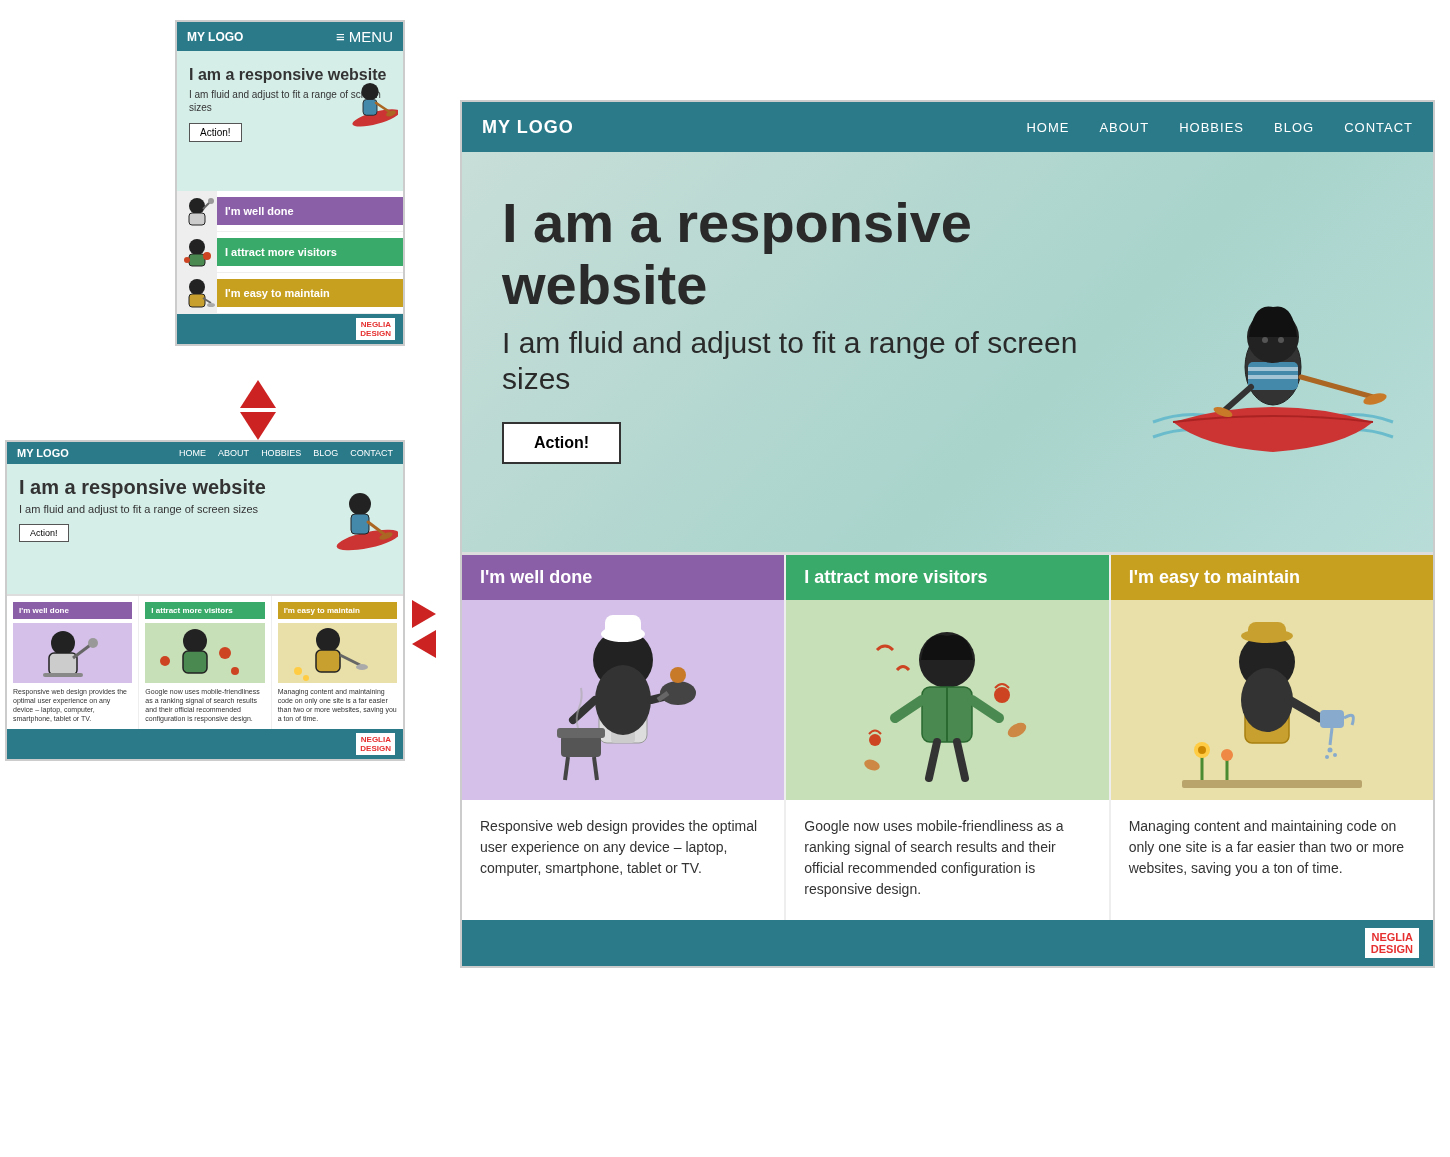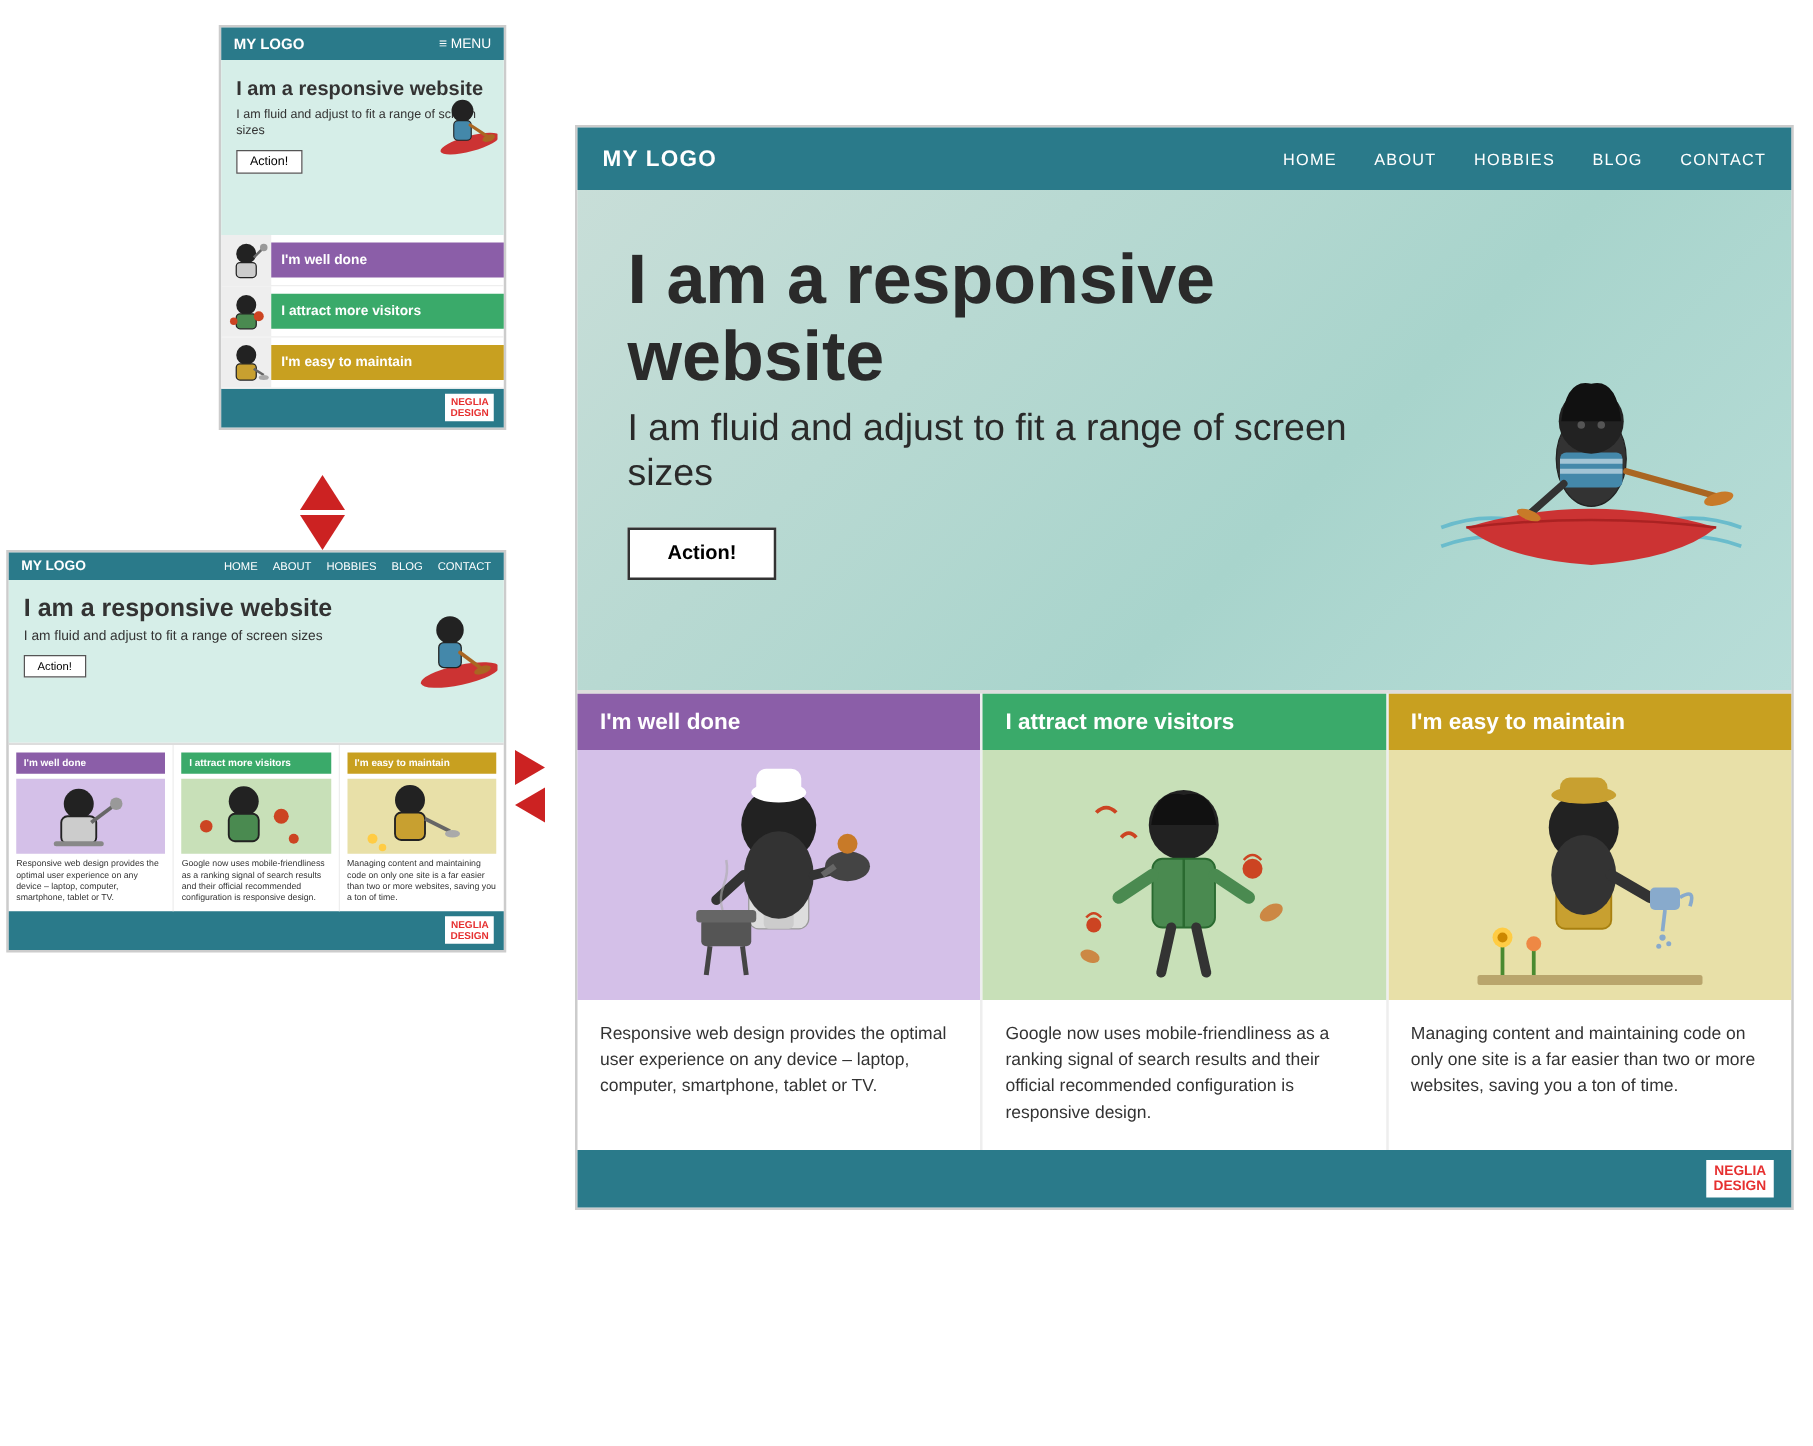--- a/index.html
+++ b/index.html
@@ -28,21 +28,21 @@
       align-items: center;
       padding: 6px 10px;
     }
     .mobile-top .nav-logo {
       color: #fff;
       font-weight: bold;
       font-size: 12px;
     }
     .mobile-top .nav-menu {
       color: #fff;
-      font-size: 11px;
+      font-size: 15px;
       display: flex;
       align-items: center;
       gap: 4px;
     }
     .mobile-top .hero-section {
       background: #d6eee8;
       padding: 14px 12px 10px 12px;
       position: relative;
       min-height: 140px;
     }

